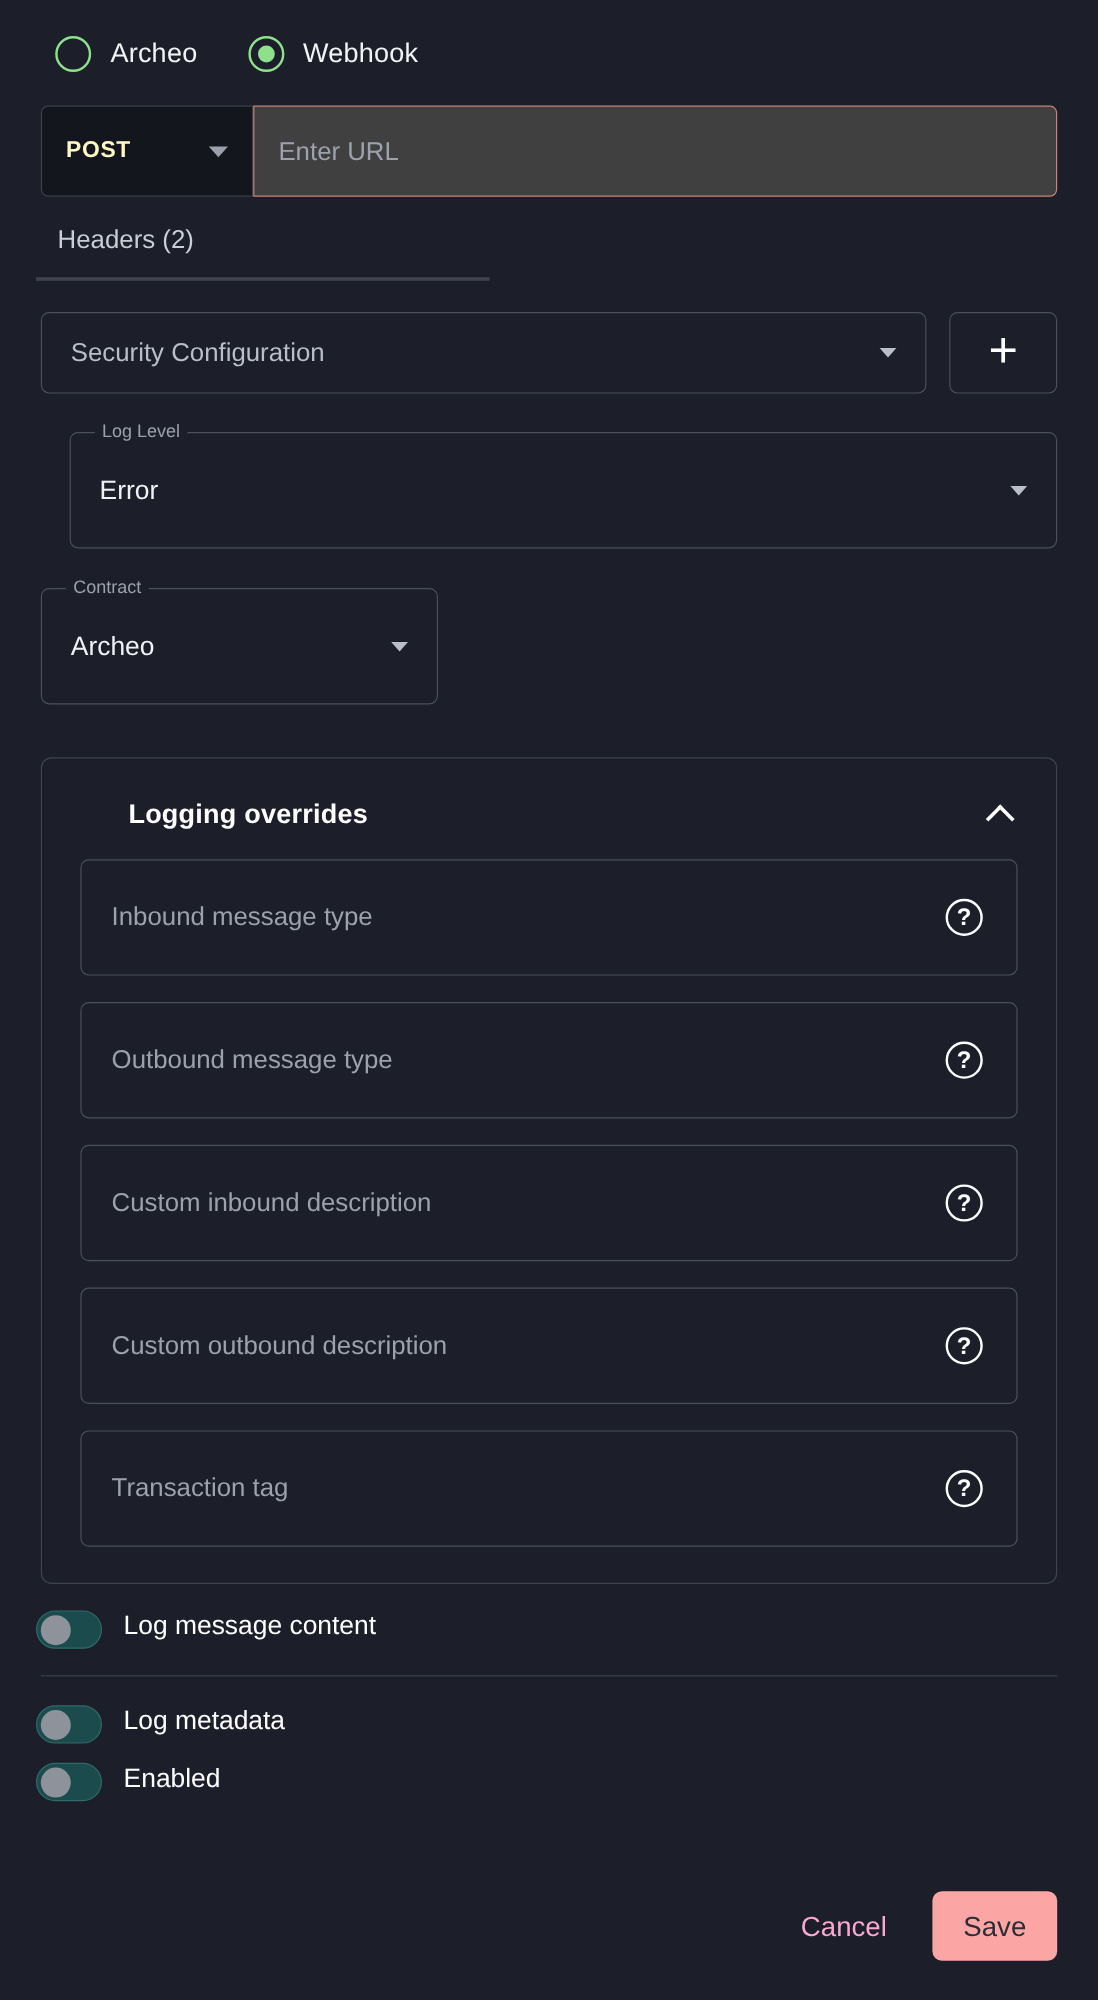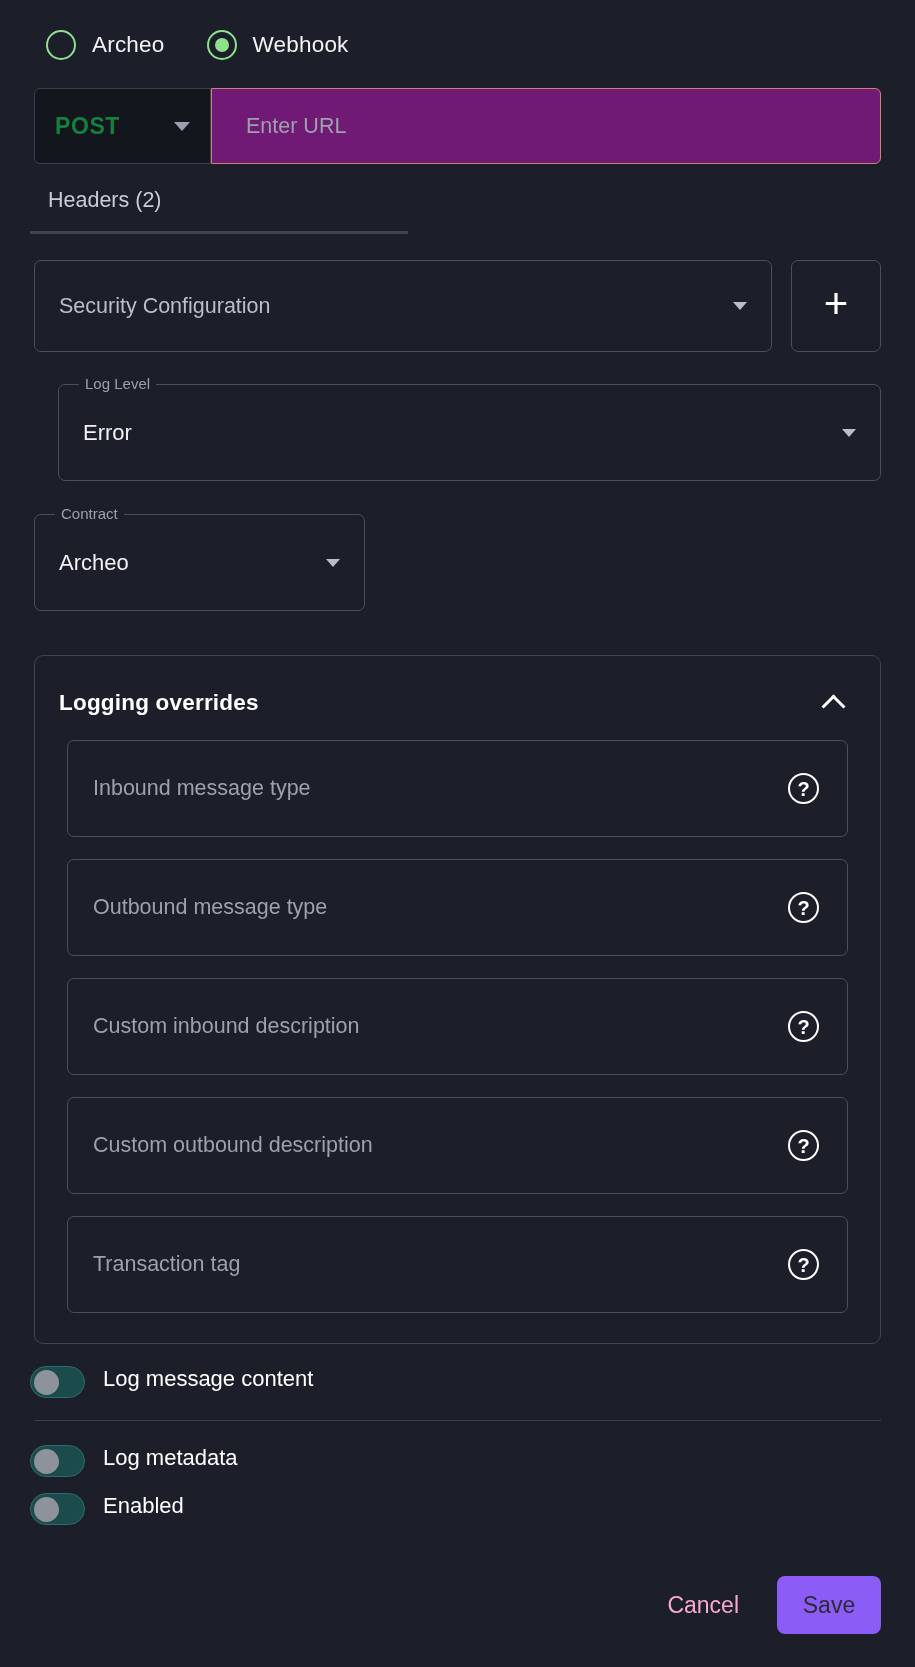--- a/index.html
+++ b/index.html
@@ -65,40 +65,40 @@
     background: #14161D;
     border: 1px solid #3A3F4D;
     border-radius: 6px 0 0 6px;
     display: flex;
     align-items: center;
     padding: 0 20px;
     justify-content: space-between;
     cursor: pointer;
   }
   .method-label {
-    color: #15803d;
+    color: #fef9c3;
     font-weight: bold;
-    font-size: 23px;
+    font-size: 19px;
     letter-spacing: .6px;
   }
   .caret-down {
     width: 0; height: 0;
     border-left: 8px solid transparent;
     border-right: 8px solid transparent;
     border-top: 9px solid #9AA0AC;
   }
   .url-box {
     flex: 1;
-    background: #701a75;
+    background: #404040;
     border: 1px solid #C98274;
     border-left: 1px solid #C98274;
     border-radius: 0 6px 6px 0;
     display: flex;
     align-items: center;
-    padding: 0 34px;
+    padding: 0 20px;
     cursor: text;
   }
   .url-placeholder {
     color: #9BA1AD;
     font-size: 21.5px;
   }
 
   
   .tabs {
     display: flex;
@@ -122,21 +122,21 @@
     left: 0; right: 0; bottom: -3px;
     height: 3px;
     background: #EDEFF2;
   }
 
   
   .secrow {
     display: flex;
     gap: 19px;
     margin: 26px 34px 0 34px;
-    height: 92px;
+    height: 68px;
   }
   .select-box {
     flex: 1;
     border: 1px solid #4A4F5C;
     border-radius: 7px;
     display: flex;
     align-items: center;
     justify-content: space-between;
     padding: 0 24px;
     cursor: pointer;
@@ -207,20 +207,21 @@
     align-items: center;
     justify-content: space-between;
     padding: 34px 38px 10px 24px;
     cursor: pointer;
   }
   .card-title {
     color: #FFFFFF;
     font-size: 22.5px;
     font-weight: bold;
     letter-spacing: .2px;
+    margin-left: 48px;
   }
   .chevron-up {
     width: 17px; height: 17px;
     border-left: 3px solid #FFFFFF;
     border-top: 3px solid #FFFFFF;
     transform: rotate(45deg);
     margin-top: 6px;
   }
   .card-body {
     padding: 14px 32px 0 32px;
@@ -304,21 +305,21 @@
     background: none;
     border: none;
     color: #f9a8d4;
     font-family: inherit;
     font-size: 23px;
     font-weight: normal;
     padding: 12px 14px;
     cursor: pointer;
   }
   .btn-save {
-    background: #8b5cf6;
+    background: #fca5a5;
     border: none;
     color: #2A2D35;
     font-family: inherit;
     font-size: 23px;
     border-radius: 8px;
     width: 104px;
     height: 58px;
     cursor: default;
   }
 </style>

